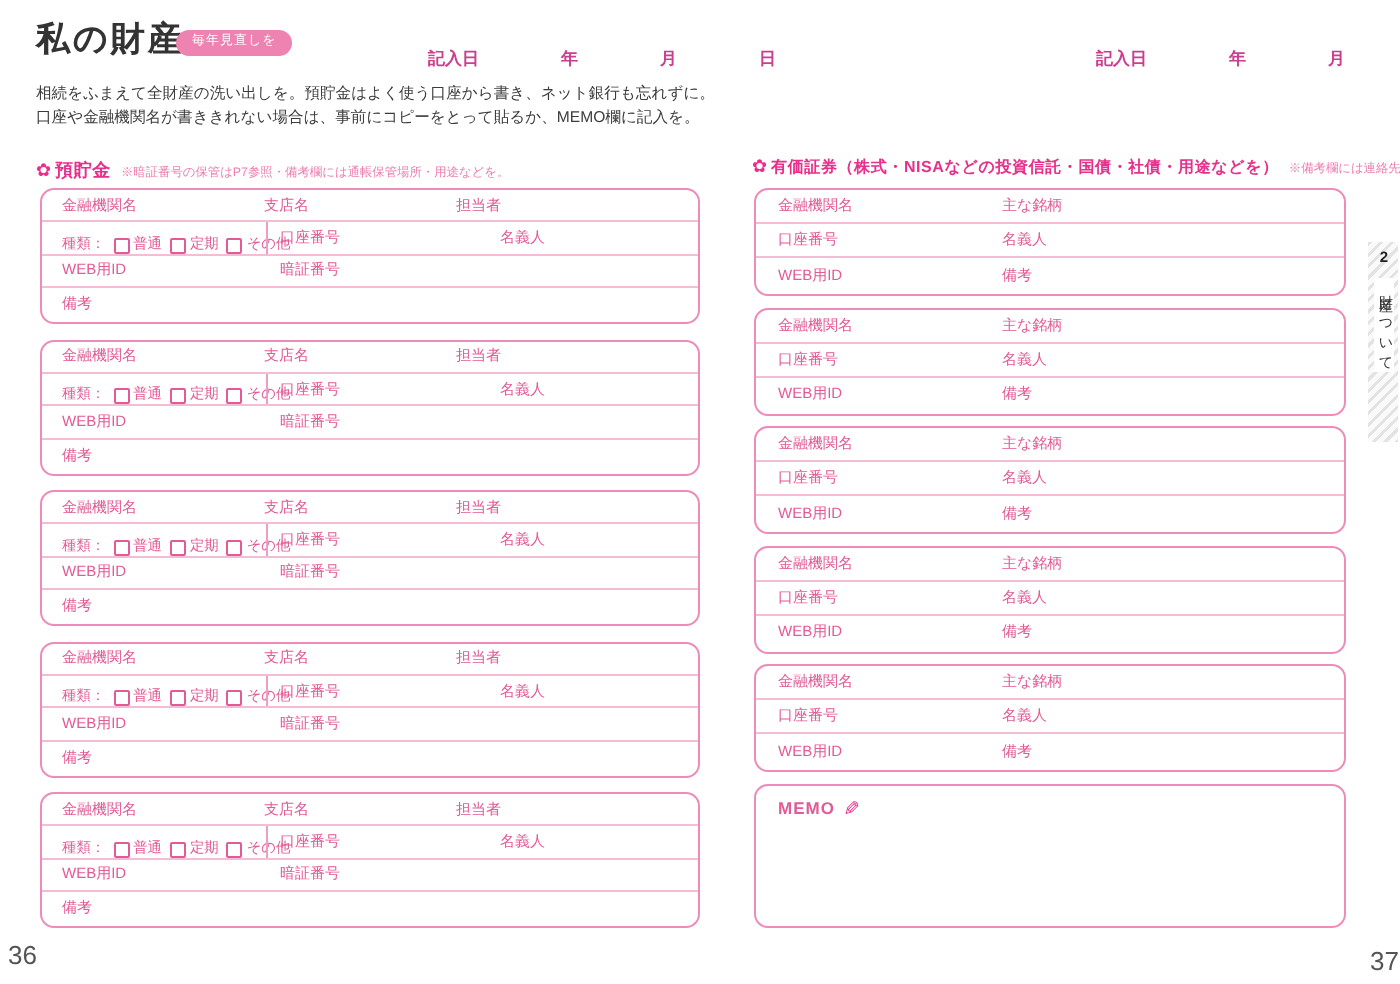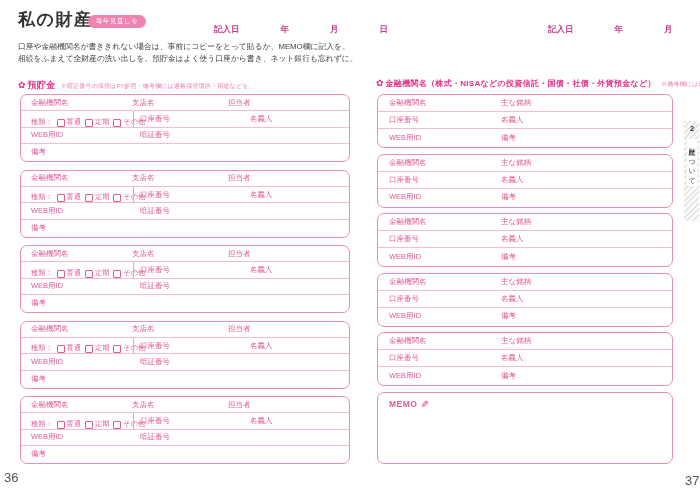--- a/index.html
+++ b/index.html
@@ -83,33 +83,33 @@
     <span>日</span>
   </div>
   <div class="date-row date-right">
     <span>記入日</span>
     <span>年</span>
     <span>月</span>
     <span>日</span>
   </div>
 
   <div class="intro">
+    <div>相続をふまえて全財産の洗い出しを。預貯金はよく使う口座から書き、ネット銀行も忘れずに。</div>
     <div>口座や金融機関名が書ききれない場合は、事前にコピーをとって貼るか、MEMO欄に記入を。</div>
-    <div>相続をふまえて全財産の洗い出しを。預貯金はよく使う口座から書き、ネット銀行も忘れずに。</div>
   </div>
 
   <div class="sec-header sec-left">
     <span class="sec-icon">✿</span>
     <span class="sec-title">預貯金</span>
     <span class="sec-note">※暗証番号の保管はP7参照・備考欄には通帳保管場所・用途などを。</span>
   </div>
 
   <div class="sec-header sec-right">
     <span class="sec-icon">✿</span>
-    <span class="sec-title">金融機関名（株式・NISAなどの投資信託・国債・社債・外貨預金など）</span>
+    <span class="sec-title">有価証券（株式・NISAなどの投資信託・国債・社債・用途などを）</span>
     <span class="sec-note">※備考欄には連絡先や通帳保管場所などを。</span>
   </div>
 
   <div class="col col-left">
   <div class="box bank-box">
     <div class="row">
       <span class="lbl p0">金融機関名</span>
       <span class="lbl p1">支店名</span>
       <span class="lbl p2">担当者</span>
     </div>

